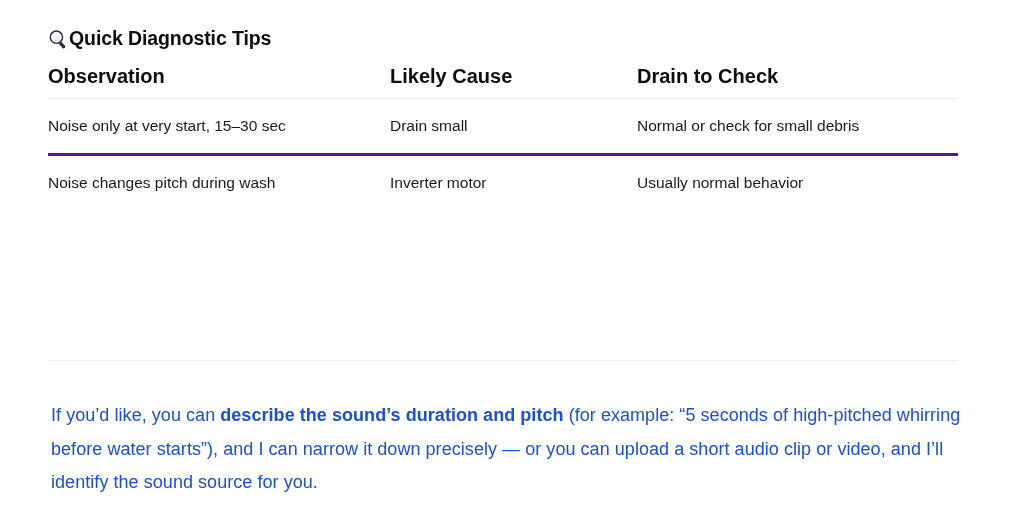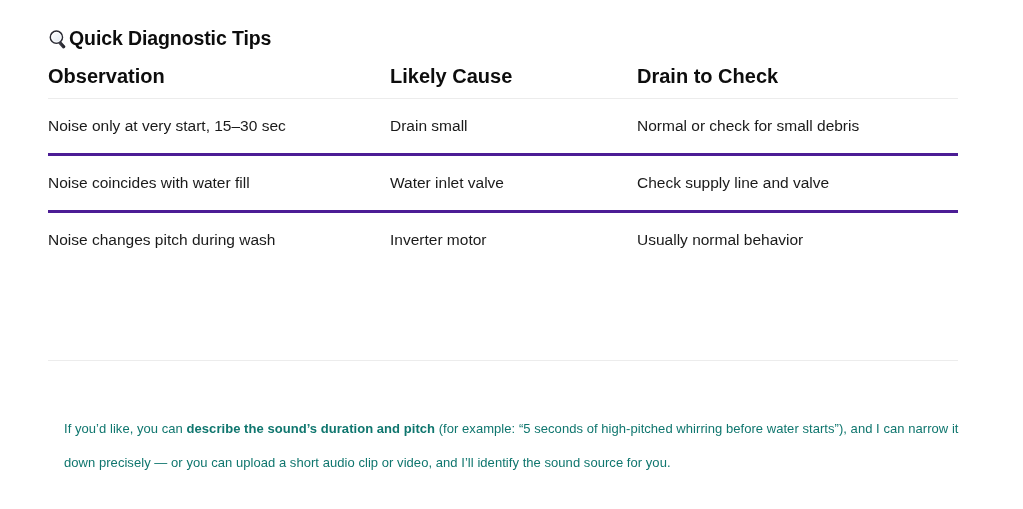--- a/index.html
+++ b/index.html
@@ -91,24 +91,24 @@
     left: 48px;
     top: 360px;
   }
 
   
   .body-paragraph {
     position: absolute;
     left: 48px;
     top: 396px;
     width: 912px;
-    margin: 16px;
-    font-size: 13px;
+    margin: 3px;
+    font-size: 18px;
     line-height: 33.5px;
-    color: #0f766e;
+    color: #1d4ed8;
     letter-spacing: 0.05px;
   }
   .body-paragraph b { font-weight: bold; }
 </style>
 </head>
 <body>
 
 <div class="page">
 
   <h2 class="section-heading">
@@ -145,25 +145,20 @@
         <th>Drain to Check</th>
       </tr>
     </thead>
     <tbody>
       <tr>
         <td>Noise only at very start, 15–30 sec</td>
         <td>Drain small</td>
         <td>Normal or check for small debris</td>
       </tr>
       <tr>
-        <td>Noise coincides with water fill</td>
-        <td>Water inlet valve</td>
-        <td>Check supply line and valve</td>
-      </tr>
-      <tr>
         <td>Noise changes pitch during wash</td>
         <td>Inverter motor</td>
         <td>Usually normal behavior</td>
       </tr>
     </tbody>
   </table>
 
   <hr class="rule">
 
   <p class="body-paragraph">

